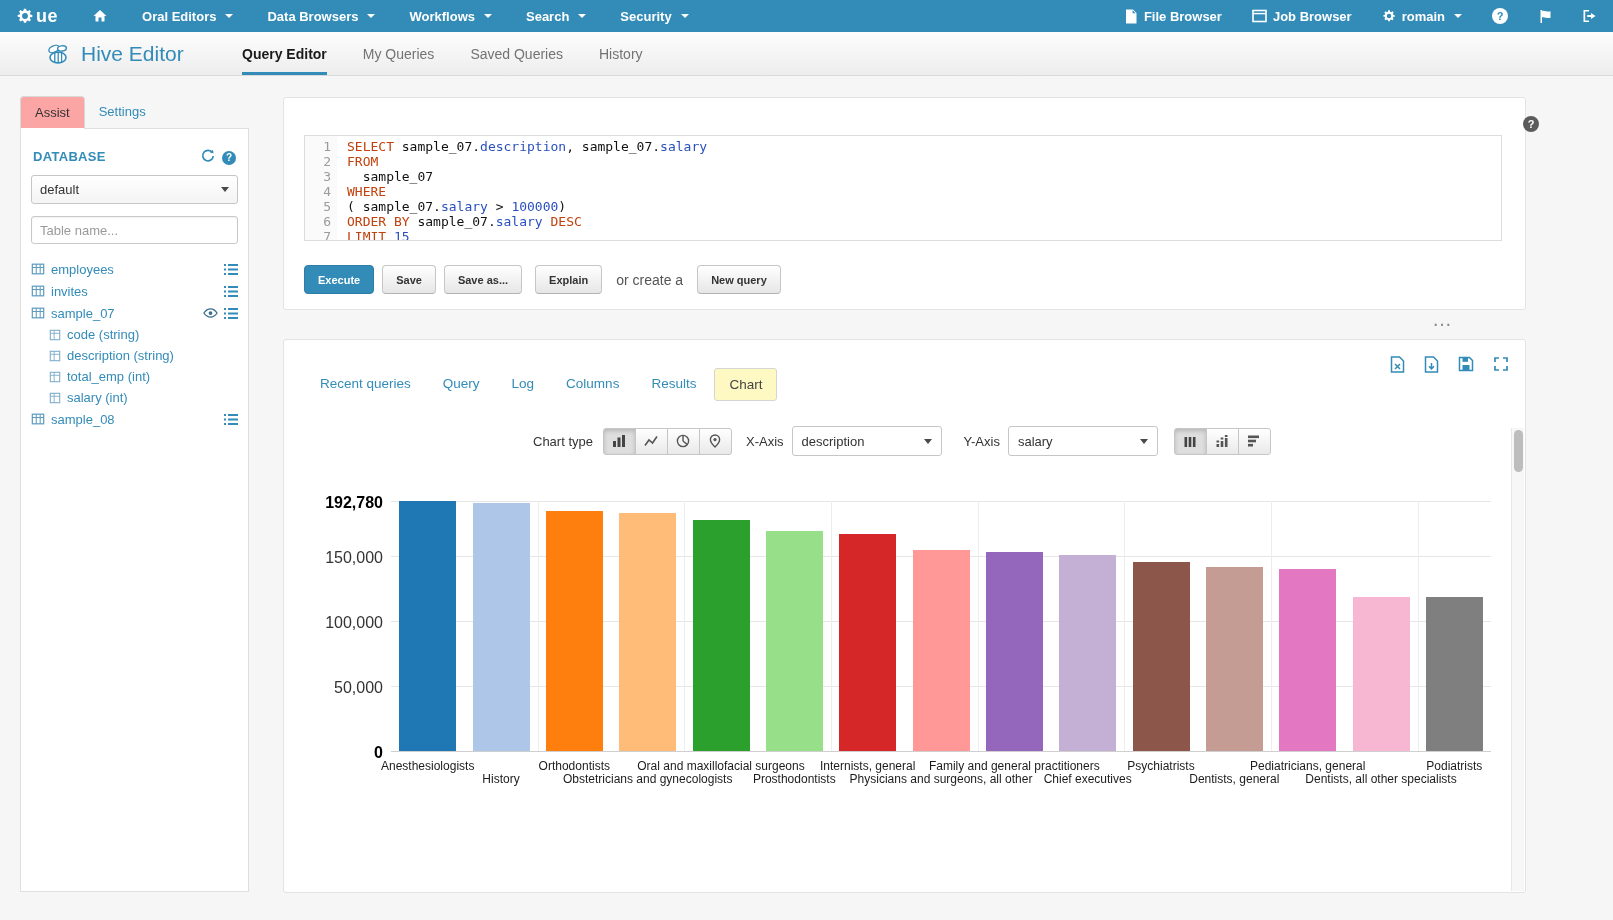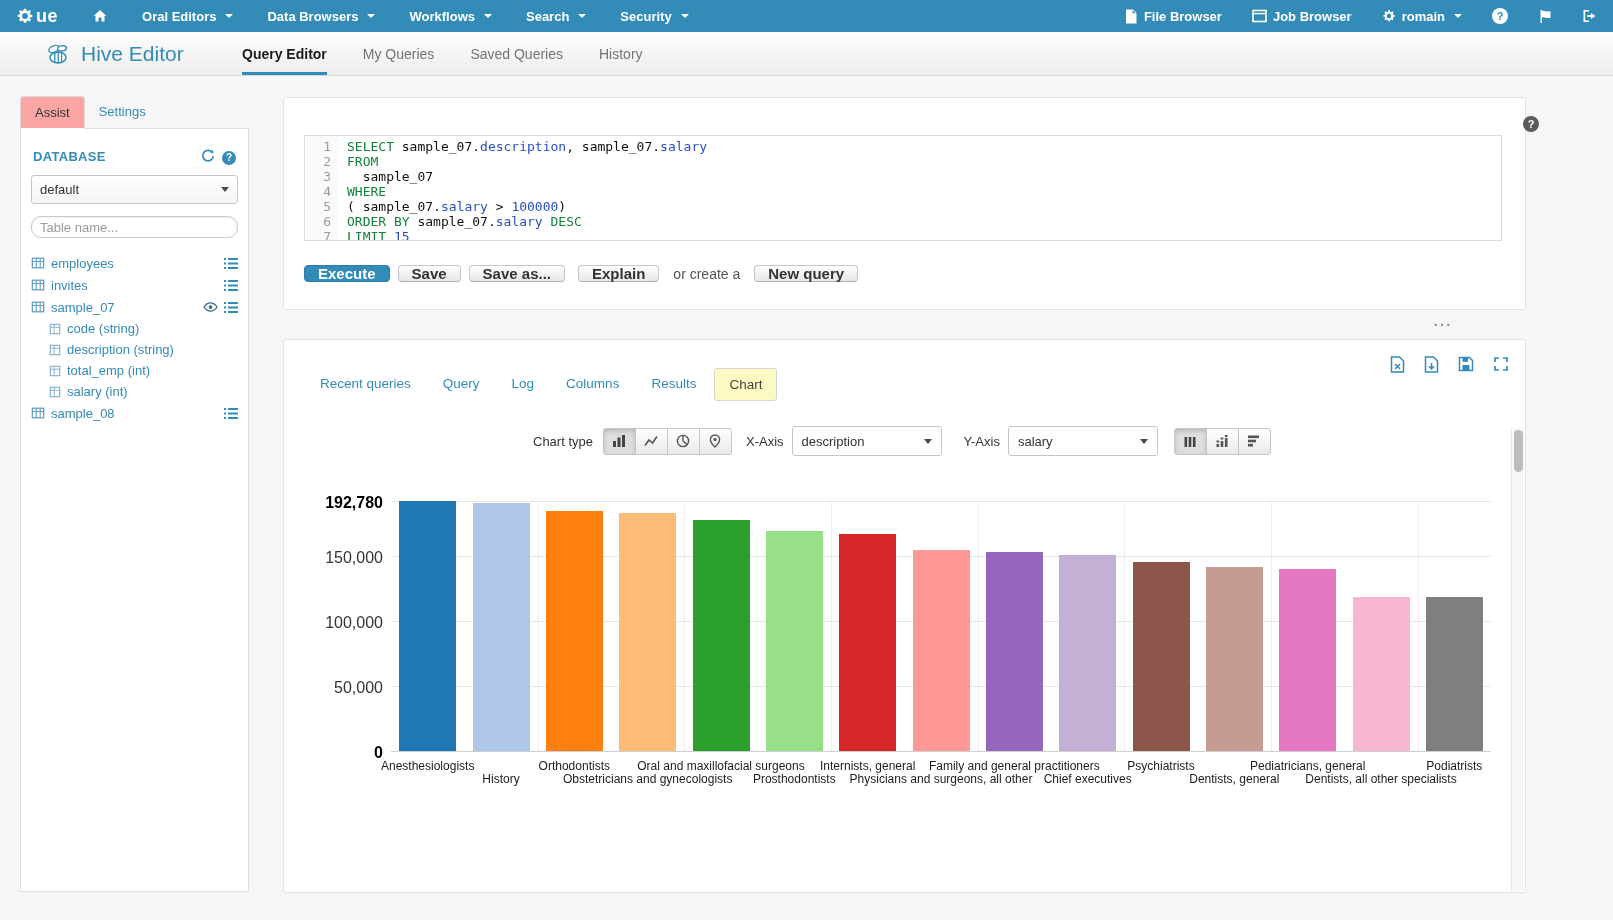--- a/index.html
+++ b/index.html
@@ -28,45 +28,45 @@
   .assist-tabs{display:flex;position:relative;z-index:2;margin-bottom:-1px;font-size:13px}
   .assist-tab{padding:8px 14px;color:#338bb8}
   .assist-tab.active{background:#fca5a5;border:1px solid #d9d9d9;border-bottom:1px solid #fff;border-radius:4px 4px 0 0;color:#333}
   .assist-body{background:#fff;border:1px solid #dfdfdf;height:764px;padding:14px 10px;overflow:hidden}
   .db-row{display:flex;align-items:center;justify-content:space-between;margin:4px 2px 10px 2px}
   .db-label{color:#338bb8;font-weight:bold;font-size:13px;letter-spacing:.3px}
   .db-icons{display:flex;align-items:center;gap:7px}
   .q-small{display:inline-flex;width:14px;height:14px;border-radius:50%;background:#338bb8;color:#fff;font-size:10px;font-weight:bold;align-items:center;justify-content:center}
   .select{height:29px;border:1px solid #c6c6c6;border-radius:3px;background:linear-gradient(#fff,#f4f4f4);display:flex;align-items:center;justify-content:space-between;padding:0 8px;font-size:13px;color:#333;cursor:pointer}
   .caret-dark{width:0;height:0;border-left:4px solid transparent;border-right:4px solid transparent;border-top:5px solid #4a4a4a}
-  .assist-filter{width:100%;height:22px;margin:12px 0 14px 0;border:1px solid #c9c9c9;border-radius:10px;padding:4px 8px;font-size:13px;font-family:"Liberation Sans",sans-serif;color:#333;box-shadow:inset 0 1px 2px rgba(0,0,0,.06)}
+  .assist-filter{width:100%;height:28px;margin:12px 0 14px 0;border:1px solid #c9c9c9;border-radius:3px;padding:4px 8px;font-size:13px;font-family:"Liberation Sans",sans-serif;color:#333;box-shadow:inset 0 1px 2px rgba(0,0,0,.06)}
   .assist-filter::placeholder{color:#9a9a9a}
   .tbl-list{list-style:none;font-size:13px}
   .tbl-row{display:flex;align-items:center;gap:6px;height:22px;color:#338bb8}
   .tbl-row .grow{flex:1;color:#338bb8;overflow:hidden;white-space:nowrap}
   .col-row{display:flex;align-items:center;gap:6px;height:21px;padding-left:18px;color:#338bb8}
 
   
   .card{position:absolute;background:#fff;border:1px solid #e3e3e3;border-radius:3px}
   .editor-card{left:283px;top:97px;width:1243px;height:213px}
   .results-card{left:283px;top:339px;width:1243px;height:554px}
 
   
   .help-dark{position:absolute;right:-14px;top:18px;width:16px;height:16px;border-radius:50%;background:#5b5b5b;color:#fff;font-size:11px;font-weight:bold;display:flex;align-items:center;justify-content:center}
   .code-editor{position:absolute;left:20px;top:37px;width:1198px;height:106px;border:1px solid #ddd;background:#fff;display:flex;font-family:"DejaVu Sans Mono",monospace;font-size:13px;line-height:15px;overflow:hidden}
   .gutter{width:32px;background:#fafafa;color:#9b9b9b;text-align:right;padding:3px 6px 0 0;user-select:none}
   .codebox{padding:3px 0 0 10px}
   .code-line{white-space:pre}
-  .tok-kw{color:#15803d}
+  .tok-kw{color:#c2410c}
   .tok-col{color:#2a50be}
   .tok-num{color:#2a50be}
   .tok-plain{color:#111}
 
   .editor-actions{position:absolute;left:20px;top:167px;display:flex;align-items:center;gap:8px}
-  .btn{display:inline-flex;align-items:center;justify-content:center;height:17px;padding:0 13px;font-size:15px;font-weight:600;color:#333;background:linear-gradient(#ffffff,#e6e6e6);border:1px solid #c6c6c6;border-bottom-color:#b3b3b3;border-radius:4px;cursor:pointer;font-family:"Liberation Sans",sans-serif}
+  .btn{display:inline-flex;align-items:center;justify-content:center;height:29px;padding:0 13px;font-size:11px;font-weight:600;color:#333;background:linear-gradient(#ffffff,#e6e6e6);border:1px solid #c6c6c6;border-bottom-color:#b3b3b3;border-radius:4px;cursor:pointer;font-family:"Liberation Sans",sans-serif}
   .btn-primary{background:#338bb8;border-color:#2e7da6;color:#fff}
   .muted-text{color:#555;font-size:14px;margin:0 6px}
 
   .resize-handle{position:absolute;left:1425px;top:314px;width:34px;height:14px;color:#8a8a8a;font-size:20px;line-height:10px;text-align:center;cursor:row-resize;user-select:none}
 
   
   .results-icons{position:absolute;top:16px;right:16px;display:flex;gap:19px}
   .results-tabs{position:absolute;top:28px;left:22px;display:flex;font-size:13.5px}
   .rtab{padding:8px 14px;color:#338bb8;margin-right:4px}
   .rtab.active{color:#444;background:#fef9c3;border:1px solid #d5d5d5;border-radius:3px}

